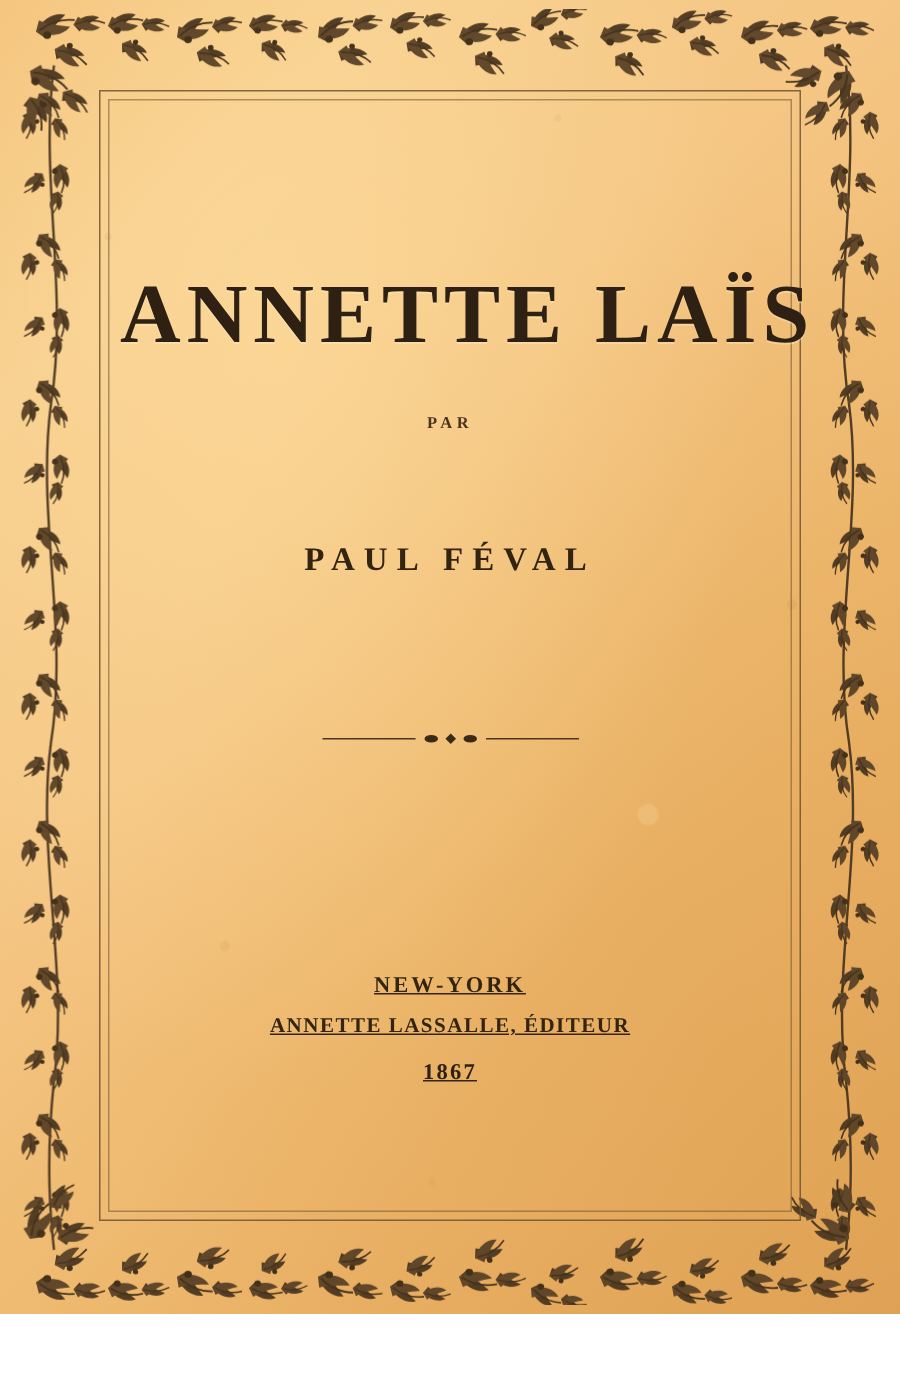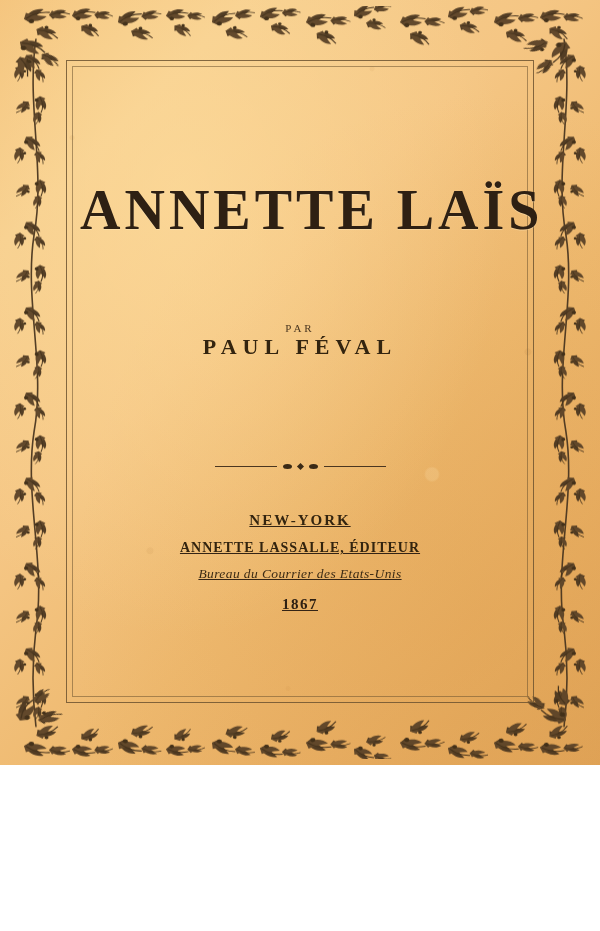--- a/index.html
+++ b/index.html
@@ -9,21 +9,21 @@
   body {
     width: 600px;
     height: 931px;
     overflow: hidden;
     font-family: "Liberation Serif", serif;
   }
 
   .page {
     position: relative;
     width: 600px;
-    height: 765px;
+    height: 876px;
     background:
       radial-gradient(ellipse at 30% 25%, rgba(255,224,160,0.55) 0%, rgba(255,210,135,0.0) 55%),
       radial-gradient(ellipse at 80% 80%, rgba(222,160,78,0.35) 0%, rgba(222,160,78,0.0) 60%),
       linear-gradient(135deg, #f3c078 0%, #f6cd8d 18%, #f5c684 40%, #eeb96f 62%, #e8ae63 80%, #dfa257 100%);
     box-sizing: border-box;
     overflow: hidden;
   }
 
   
   .grain {
@@ -86,28 +86,29 @@
     font-family: "Liberation Serif", serif;
     font-size: 56px;
     font-weight: 700;
     letter-spacing: 4px;
     color: #2e2013;
     text-shadow: 0 1px 0 rgba(255,240,205,0.35);
     white-space: nowrap;
   }
 
   .byline-par {
-    margin-top: 80px;
+    margin-top: 34px;
     font-size: 11px;
     letter-spacing: 3px;
-    font-weight: 400;
+    font-weight: 700;
     color: #4a3620;
   }
 
   .author {
+    margin-top: 72px;
     font-size: 22px;
     letter-spacing: 6px;
     font-weight: 700;
     color: #33240f;
   }
 
   .divider {
     margin-top: 104px;
     display: flex;
     align-items: center;
@@ -292,17 +293,16 @@
       <span class="bar"></span>
       <span class="lobe"></span>
       <span class="dot"></span>
       <span class="lobe"></span>
       <span class="bar"></span>
     </div>
 
     <div class="imprint">
       <div class="city">NEW-YORK</div>
       <div class="publisher">ANNETTE LASSALLE, ÉDITEUR</div>
-      <div class="bureau">Bureau du Courrier des Etats-Unis</div>
       <div class="year">1867</div>
     </div>
   </div>
 </div>
 
 </body></html>

